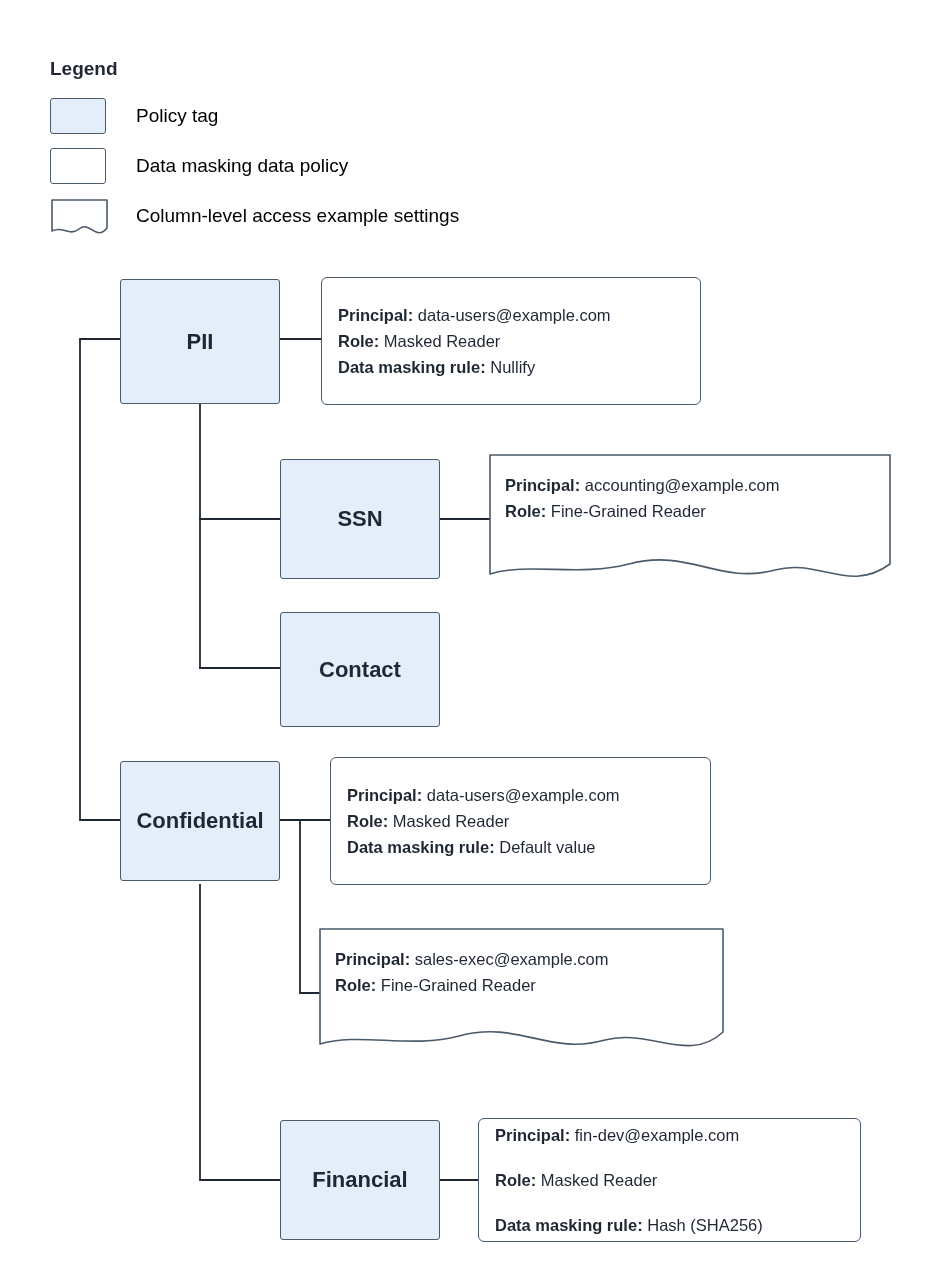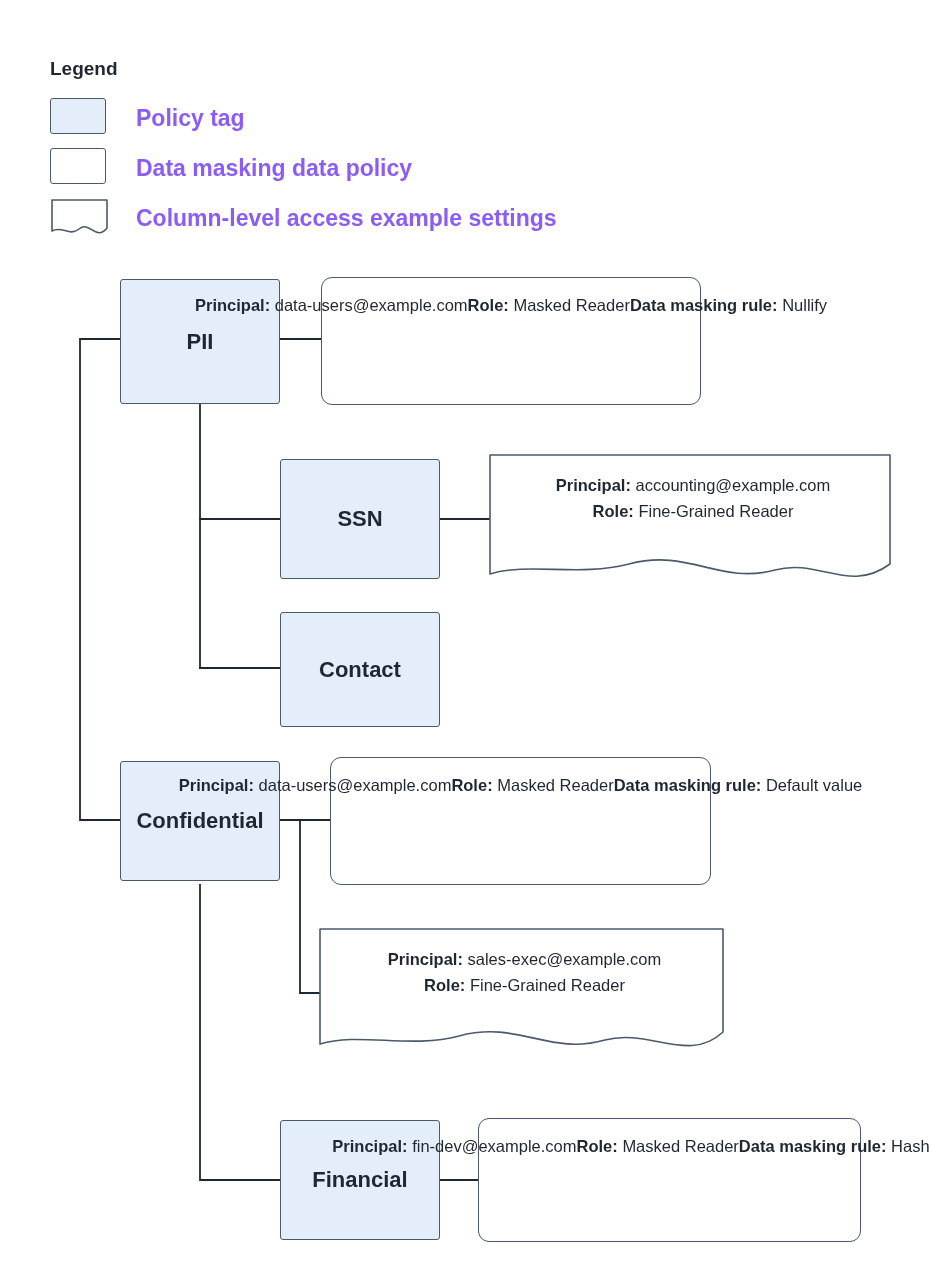--- a/index.html
+++ b/index.html
@@ -62,24 +62,24 @@
     background: #ffffff;
   }
   .legend-swatch.settings {
     background: transparent;
     border: none;
   }
   .legend-label {
     position: absolute;
     left: 86px;
     top: 7px;
-    font-size: 23px;
-    font-weight: bold;
+    font-size: 19px;
+    font-weight: normal;
     white-space: nowrap;
-    color: #8b5cf6;
+    color: #000000;
   }
 
   
   .tag-node {
     position: absolute;
     box-sizing: border-box;
     background: #e4eefb;
     border: 1.6px solid #4a5a6a;
     border-radius: 3px;
     display: flex;
@@ -89,24 +89,24 @@
     font-weight: bold;
     color: #1f2733;
   }
 
   
   .policy-box {
     position: absolute;
     box-sizing: border-box;
     background: #ffffff;
     border: 1.6px solid #4a5a6a;
-    border-radius: 11px;
+    border-radius: 6px;
     padding: 14px 16px;
     display: flex;
-    flex-direction: row;
+    flex-direction: column;
     justify-content: center;
   }
   .policy-line {
     font-size: 16.5px;
     line-height: 1.58;
     color: #1f2733;
     white-space: nowrap;
   }
   .policy-line b {
     font-weight: bold;
@@ -114,21 +114,20 @@
 
   
   .settings-box {
     position: absolute;
   }
   .settings-box .text {
     position: absolute;
     left: 16px;
     top: 18px;
     right: 10px;
-    text-align: center;
   }
   .settings-box svg {
     position: absolute;
     left: 0;
     top: 0;
     overflow: visible;
   }
 </style>
 </head>
 <body>
@@ -254,21 +253,21 @@
         <b>Principal:</b>
         <span>sales-exec@example.com</span>
       </div>
       <div class="policy-line">
         <b>Role:</b>
         <span>Fine-Grained Reader</span>
       </div>
     </div>
   </div>
 
-  <div class="policy-box" style="left:478px; top:1118px; width:383px; height:124px;">
+  <div class="policy-box" style="left:478px; top:1118px; width:383px; height:124px;gap:19px;">
     <div class="policy-line">
       <b>Principal:</b>
       <span>fin-dev@example.com</span>
     </div>
     <div class="policy-line">
       <b>Role:</b>
       <span>Masked Reader</span>
     </div>
     <div class="policy-line">
       <b>Data masking rule:</b>

